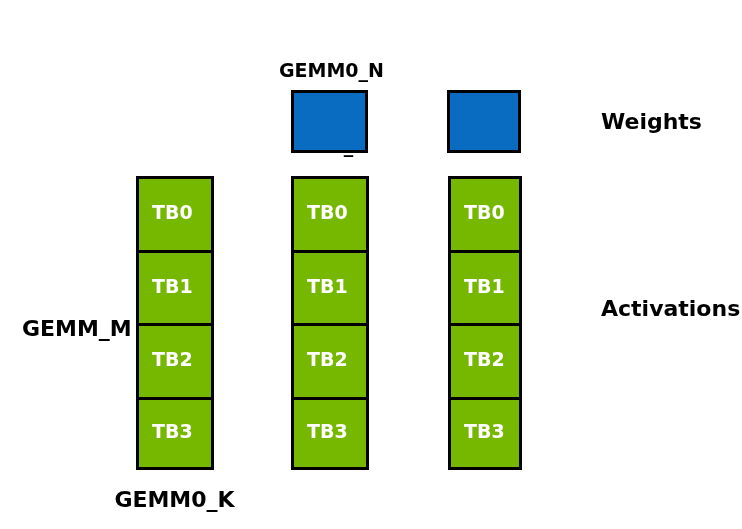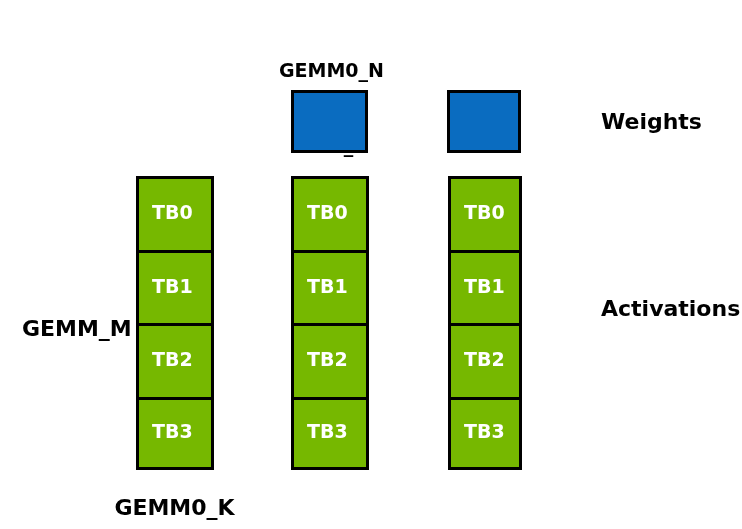--- a/index.html
+++ b/index.html
@@ -22,21 +22,20 @@
   
   .label {
     position: absolute;
     color: #000000;
     font-size: 22px;
     line-height: 24px;
     white-space: pre;
   }
   .label.center {
     text-align: center;
-    margin-top: 8px;
   }
 
   .header-label {
     font-size: 19px;
     line-height: 25px;
     text-align: center;
   }
 
   
   .weight-block {

